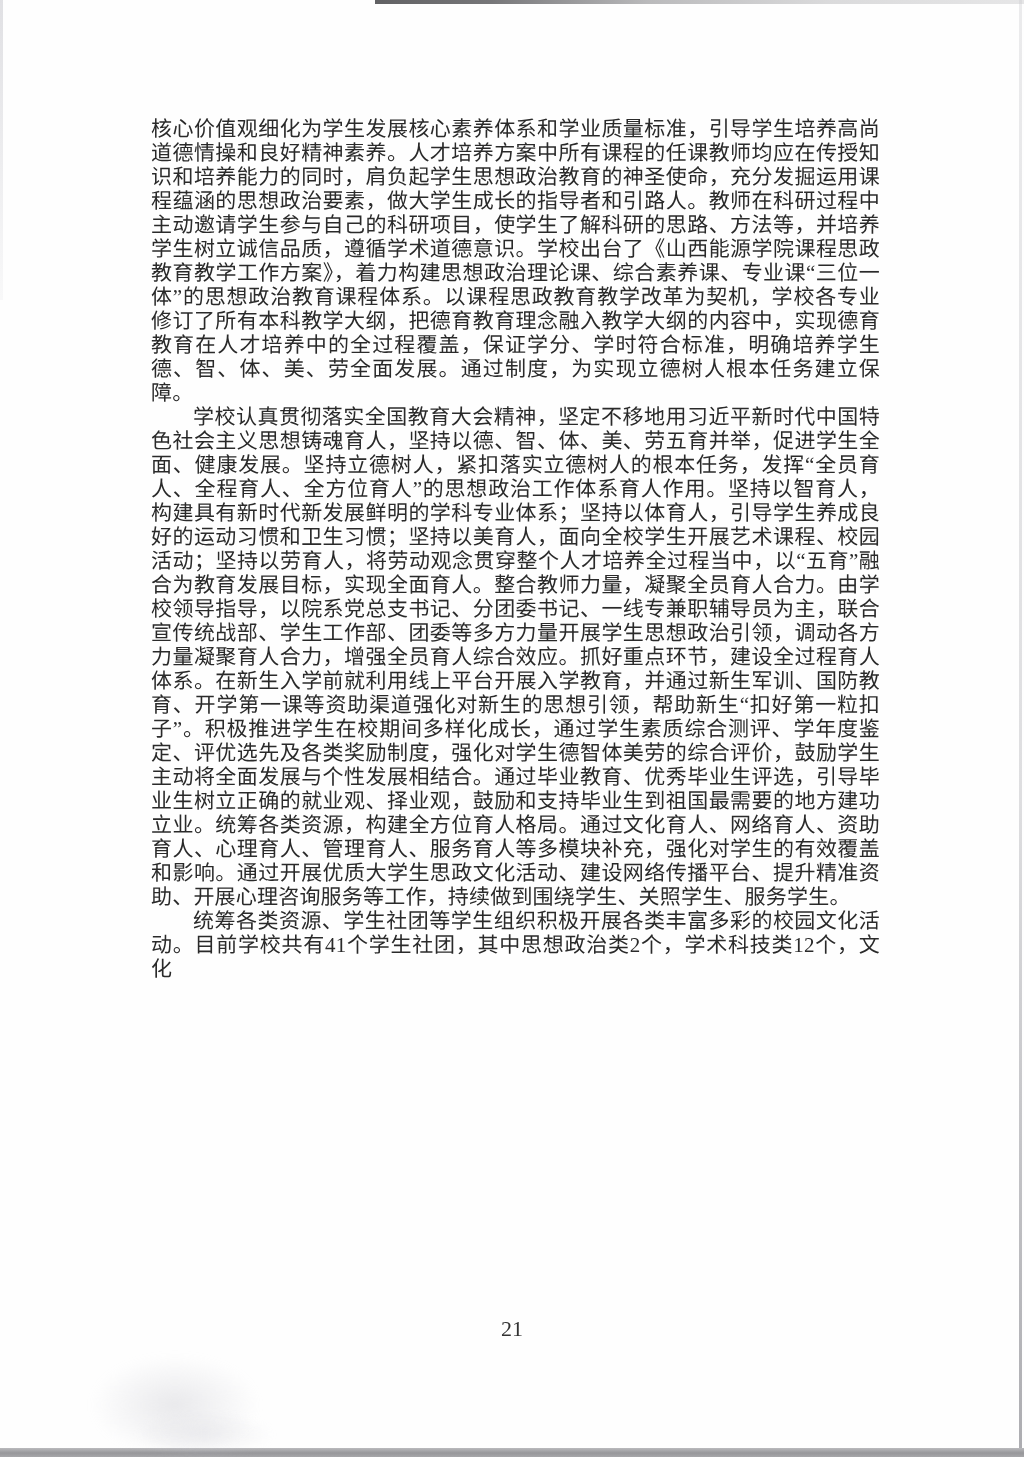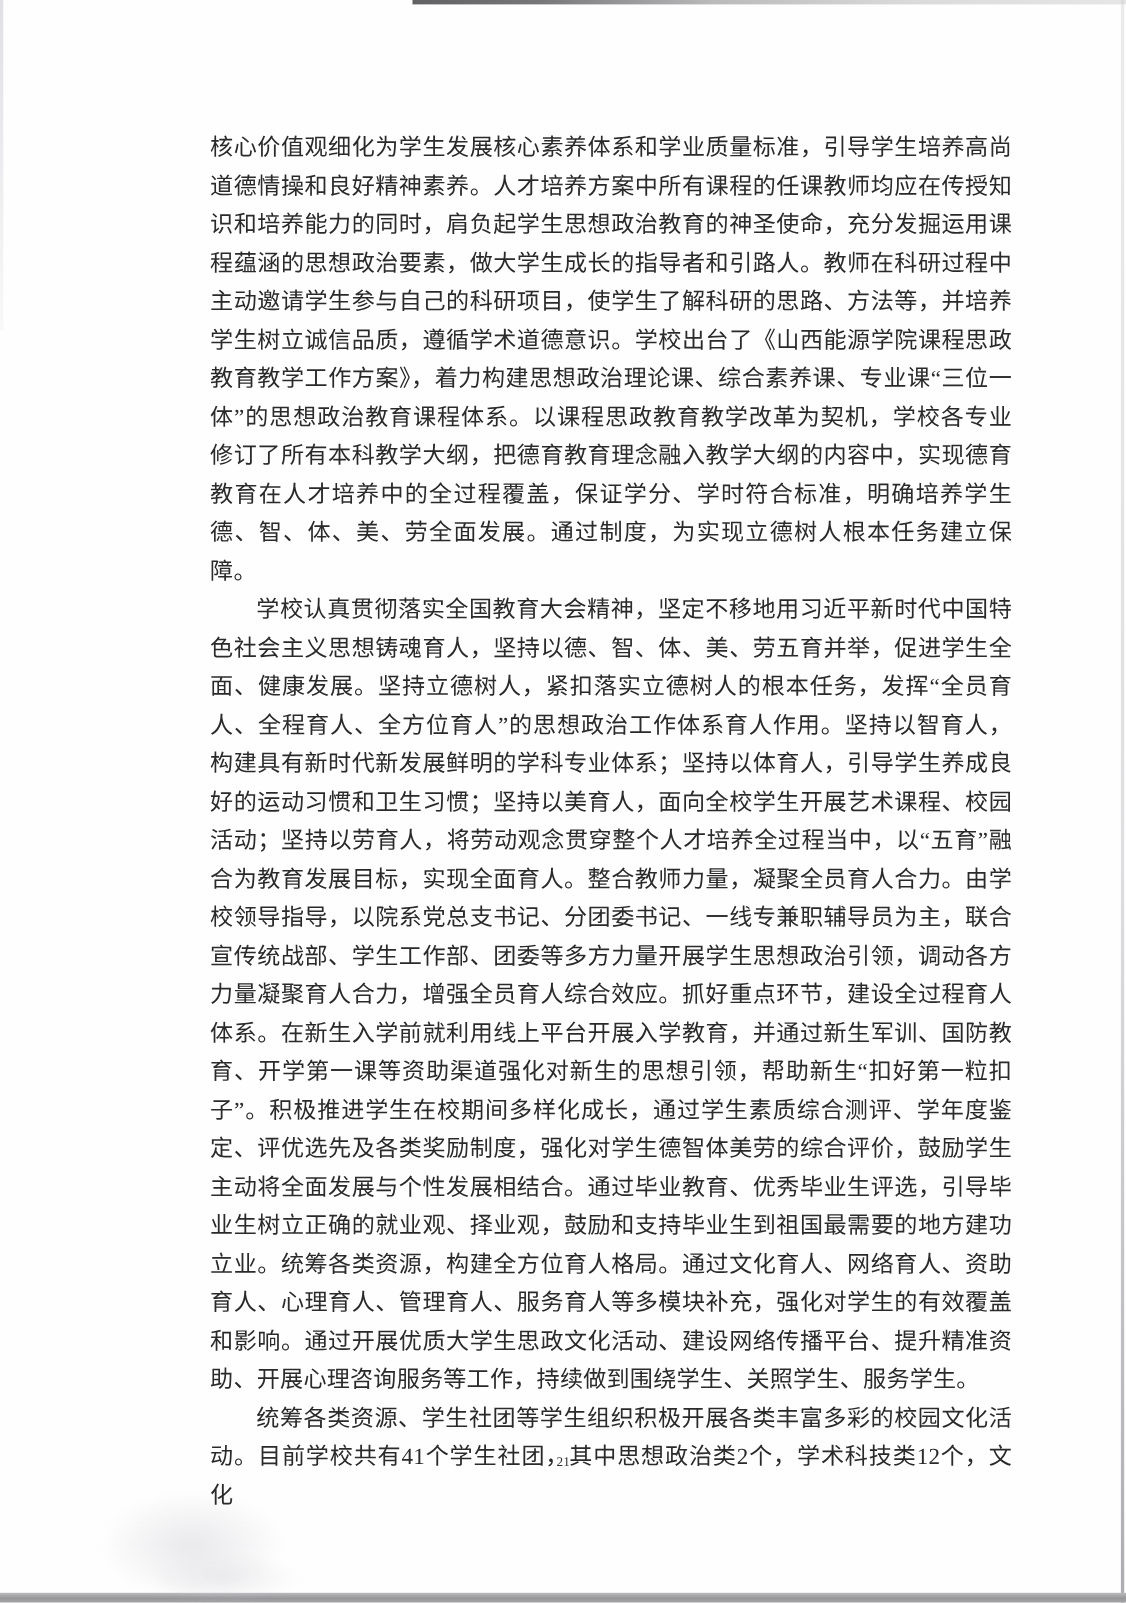--- a/index.html
+++ b/index.html
@@ -18,44 +18,43 @@
     position: absolute;
     inset: 0;
   }
   
   .text-block {
     position: absolute;
     left: 151px;
     top: 117px;
     width: 729px;
     font-size: 21px;
-    line-height: 35px;
+    line-height: 24px;
     color: var(--ink, #2a2a2a);
     text-align: justify;
     letter-spacing: 0.2px;
-    margin-left: 40px;
     -webkit-font-smoothing: antialiased;
   }
   .text-block p {
     margin: 0;
     padding: 0;
   }
   .text-block p.indent {
     text-indent: 2em;
   }
   
   .page-footer {
     position: absolute;
     left: 0;
     top: 1318px;
     width: 1024px;
     text-align: center;
   }
   .page-number {
-    font-size: 12px;
+    font-size: 22px;
     line-height: 22px;
     color: #323232;
     font-family: "Liberation Serif", "DejaVu Serif", serif;
   }
   
   .artifact { position: absolute; pointer-events: none; }
   .edge-top {
     left: 375px; top: 0;
     width: 649px; height: 4px;
     background: linear-gradient(to right,

